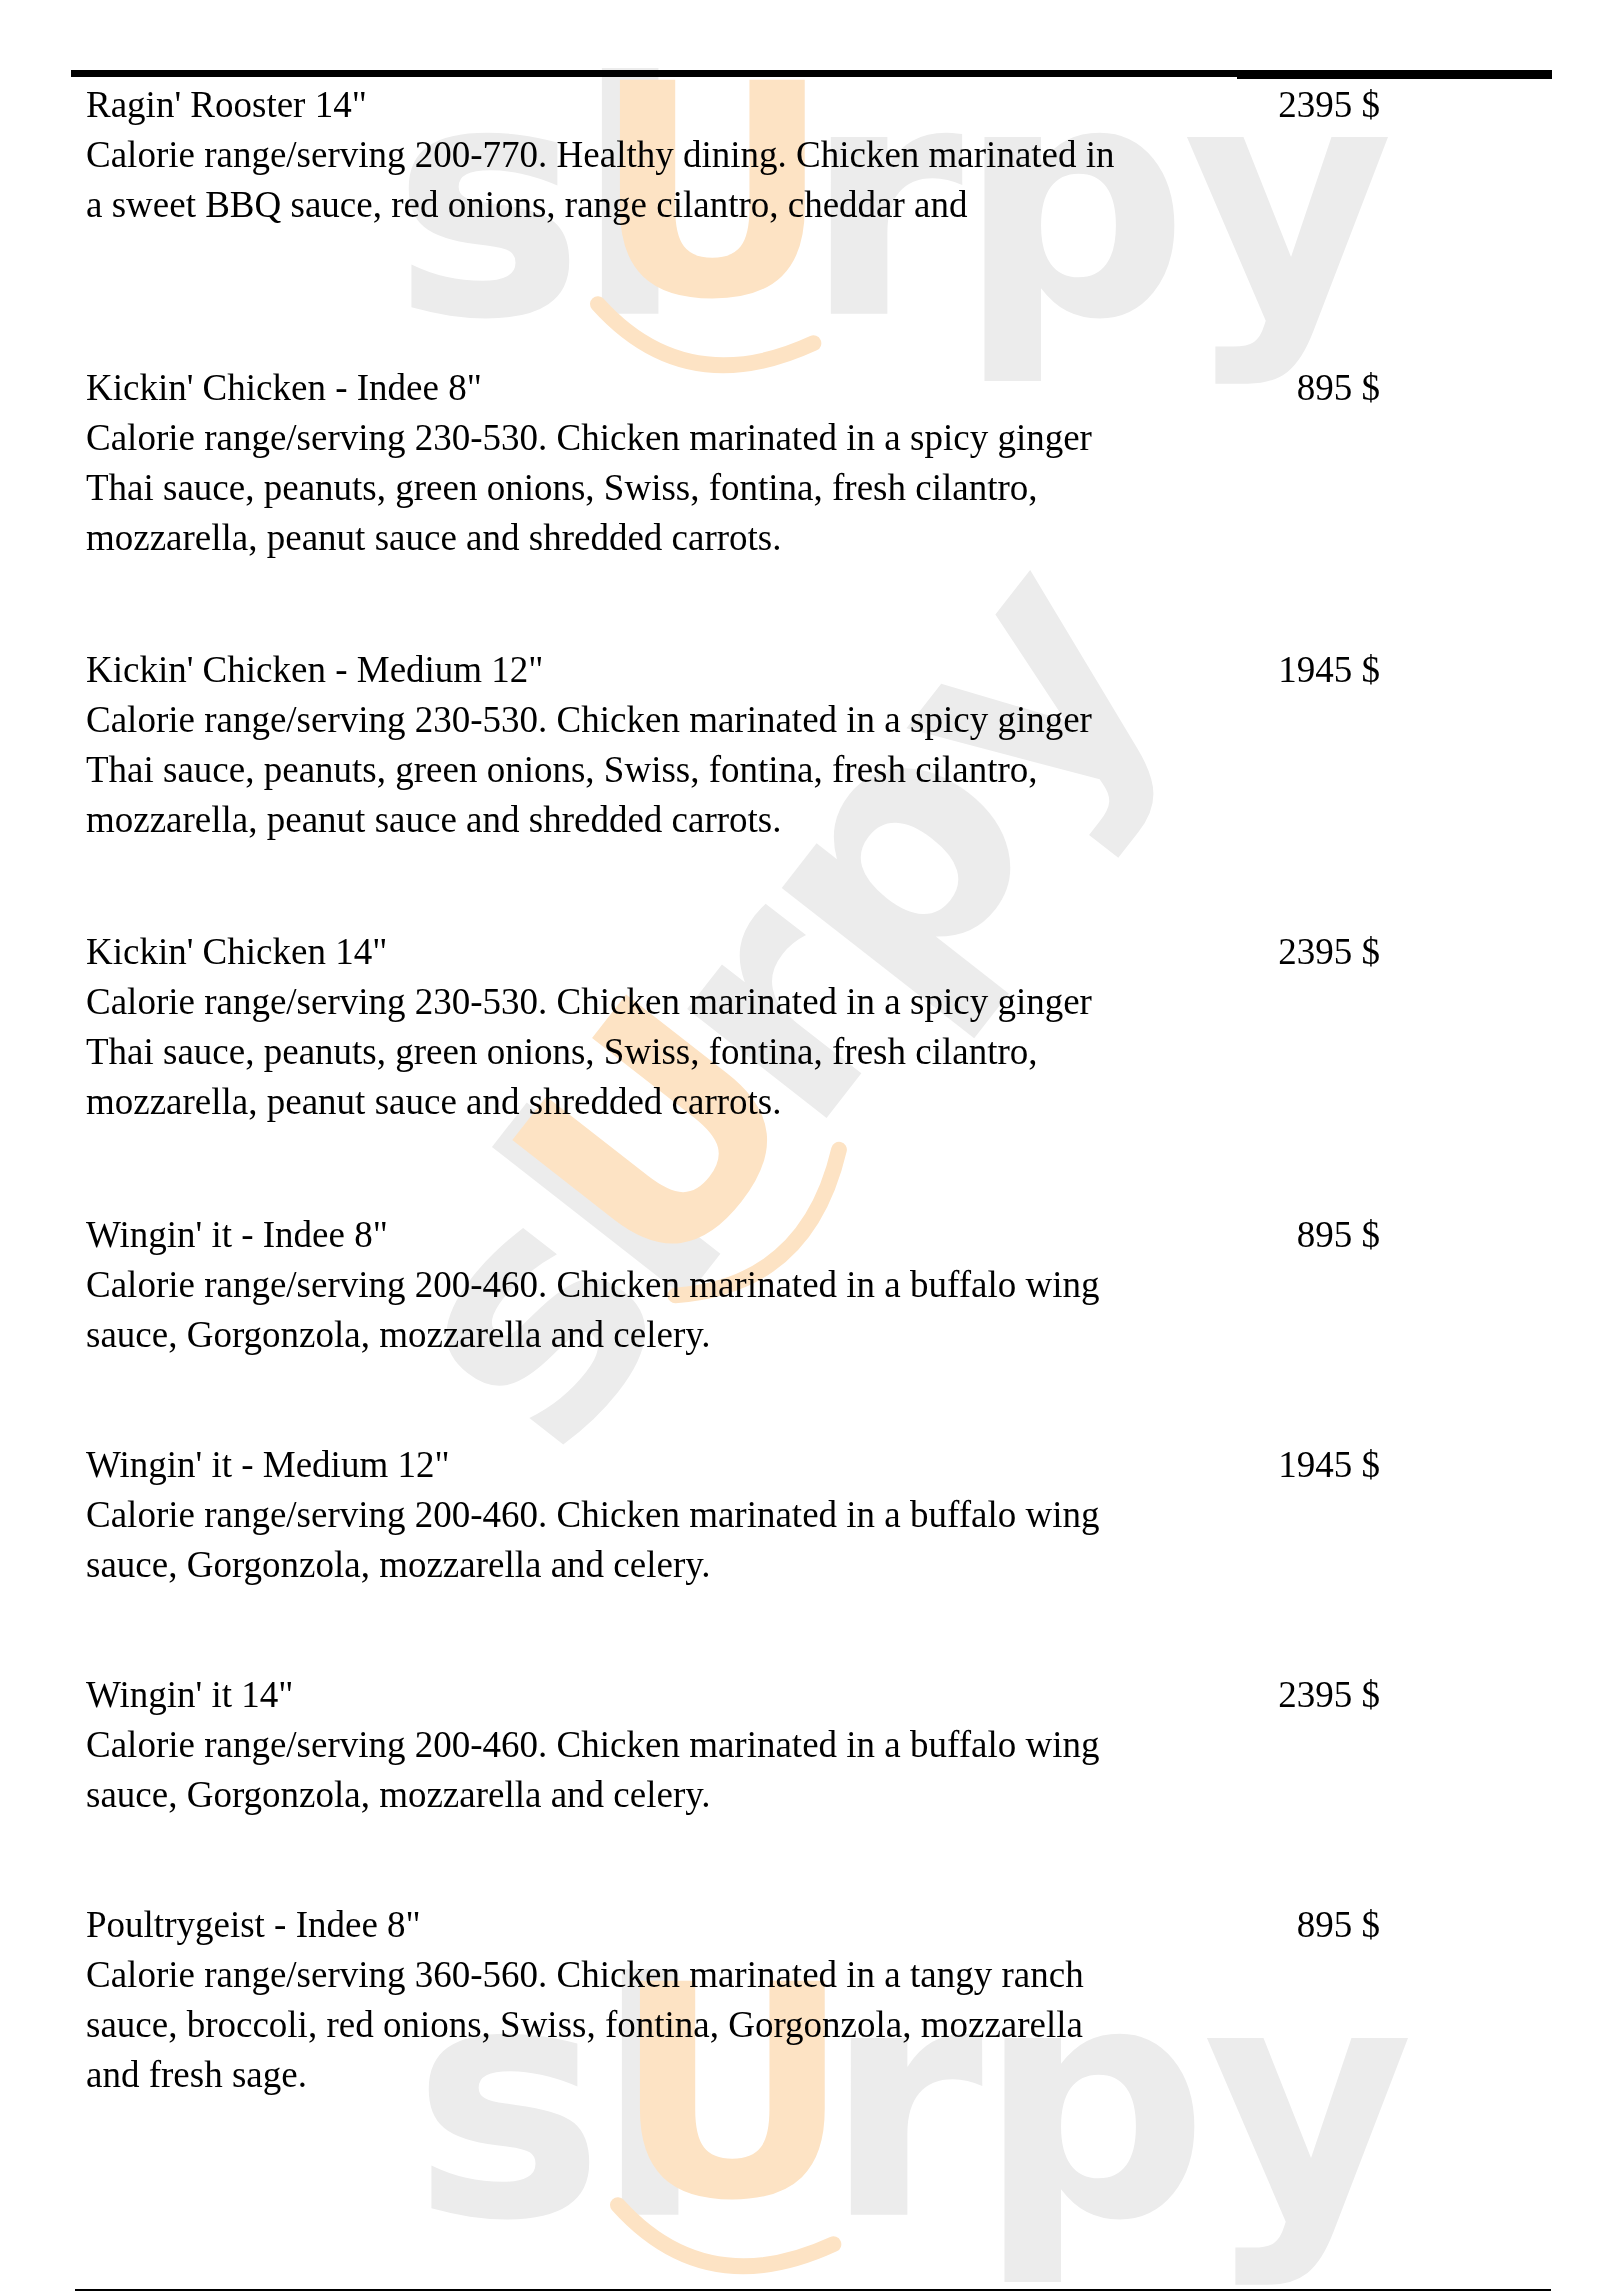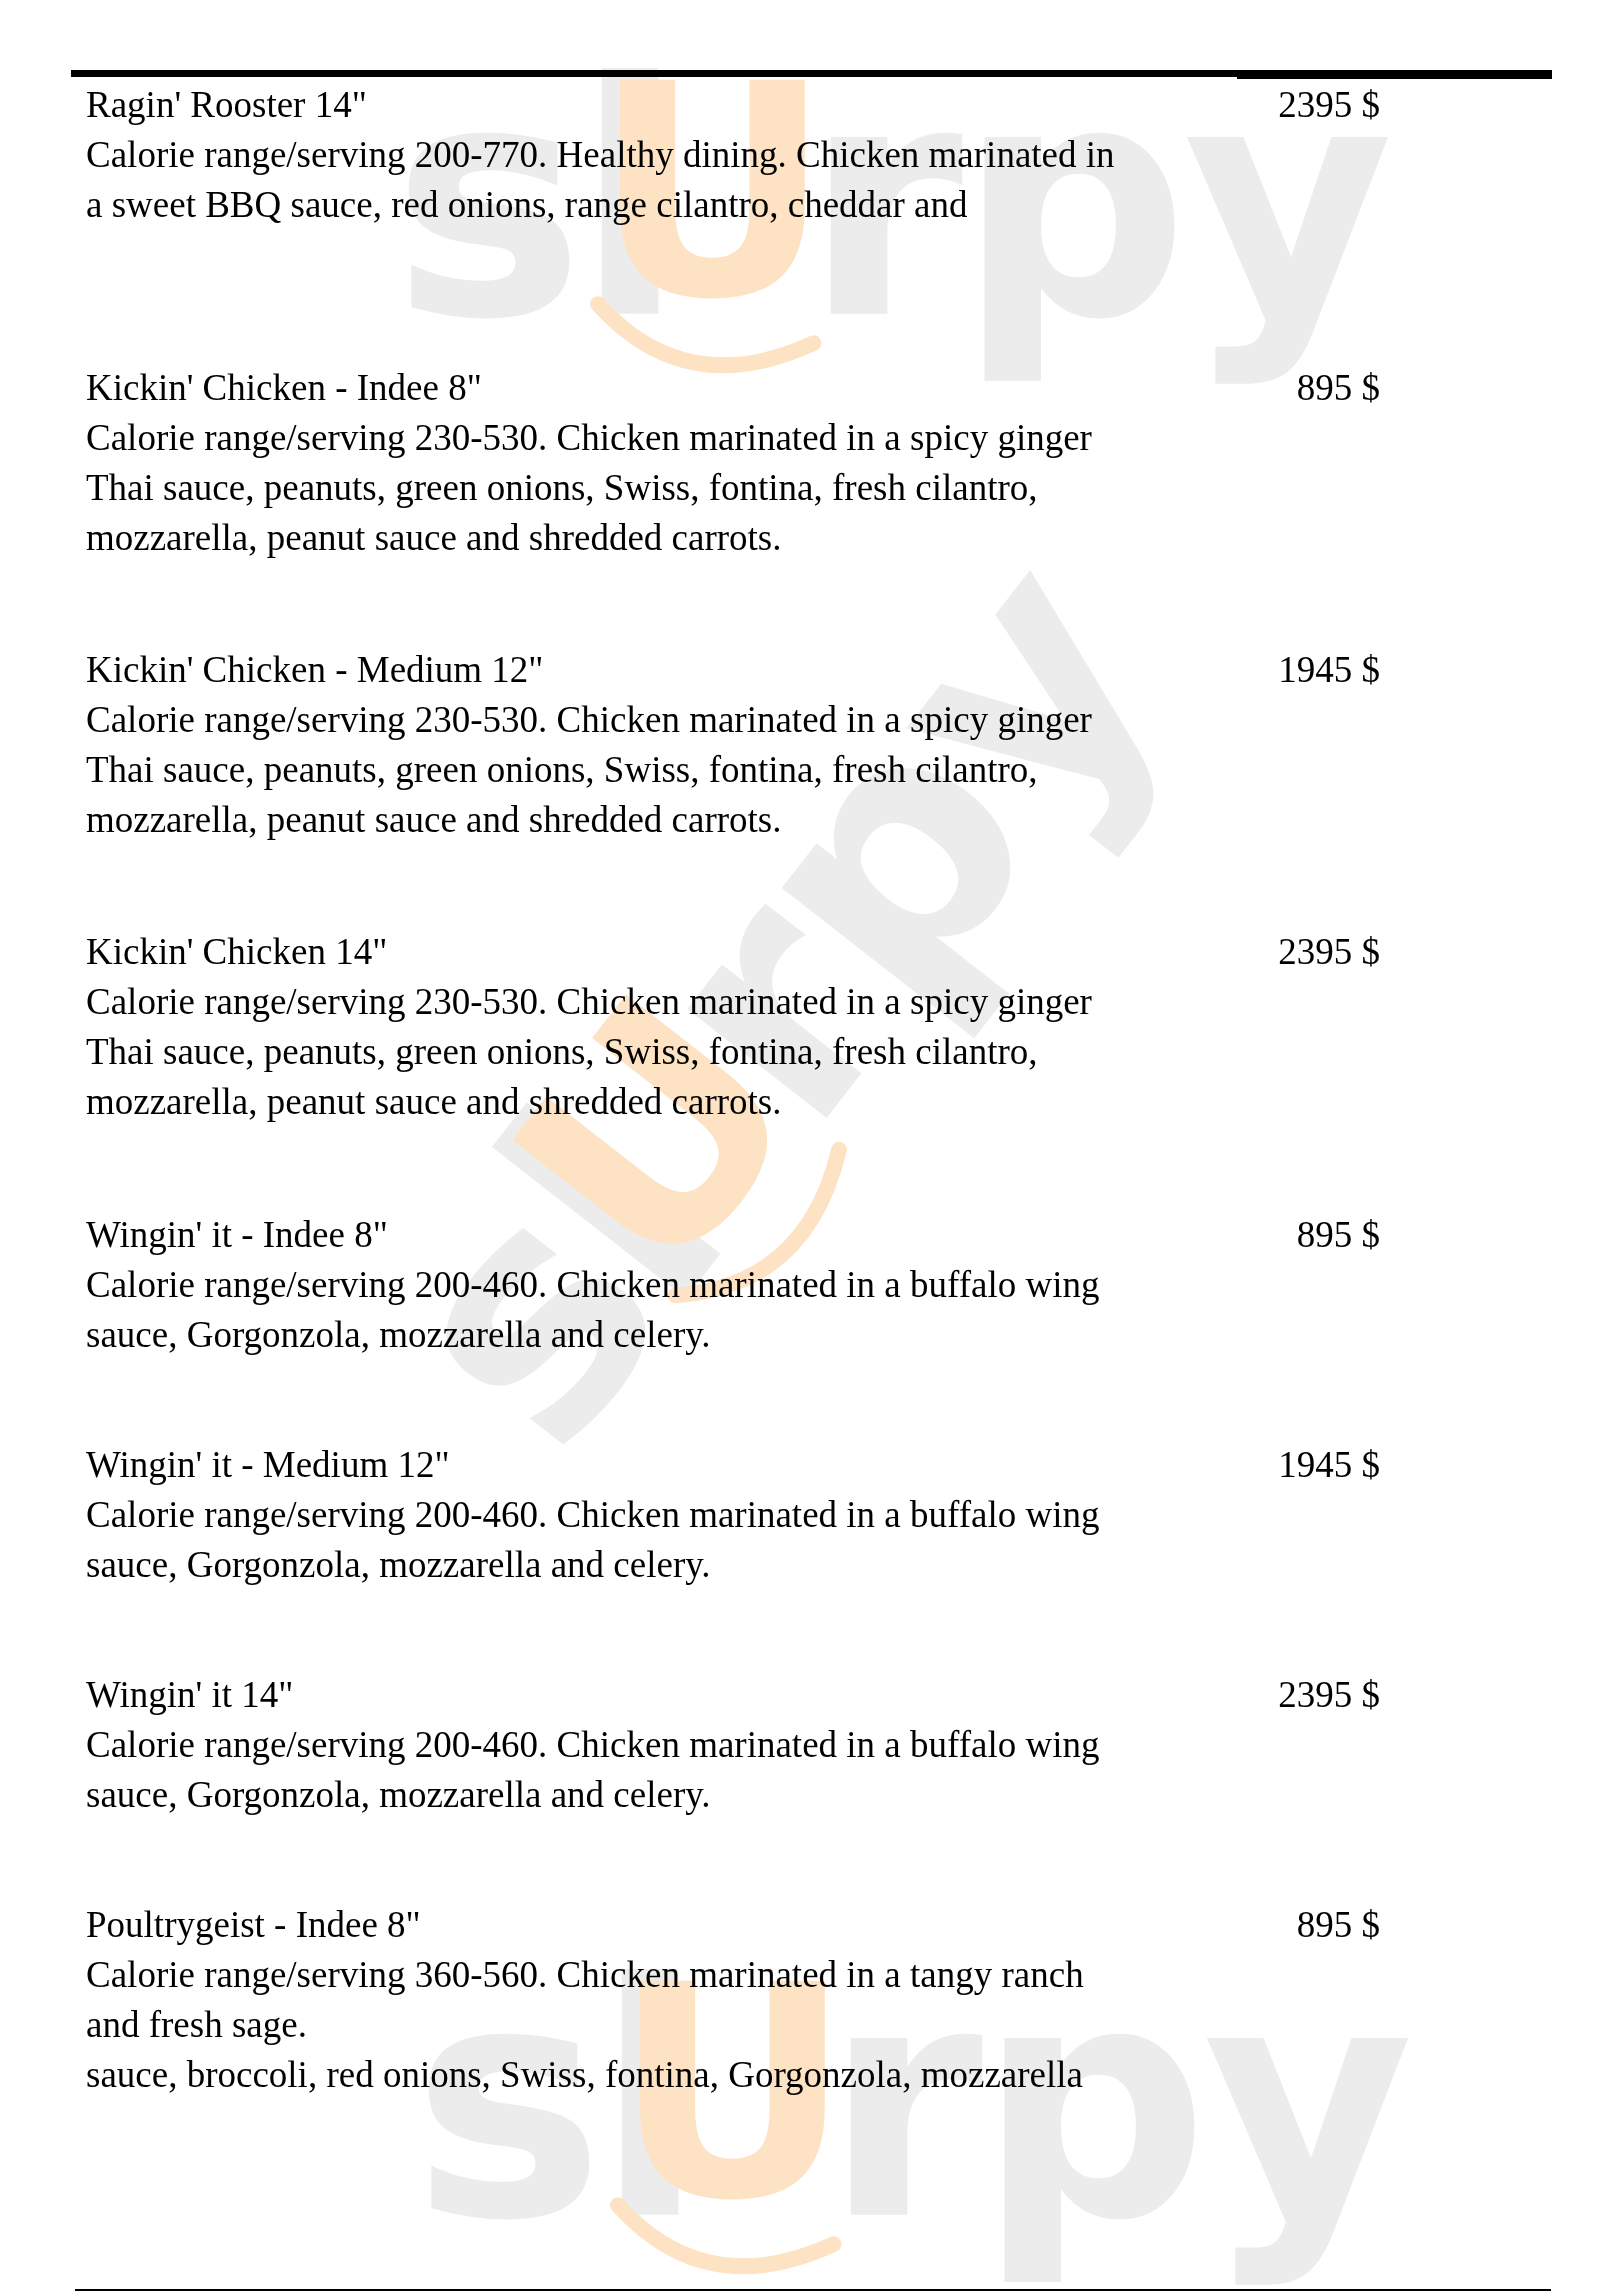--- a/index.html
+++ b/index.html
@@ -99,21 +99,21 @@
   <div class="item" style="top:1670px;">
     <div class="item-title">Wingin' it 14"</div>
     <div class="item-desc-line">Calorie range/serving 200-460. Chicken marinated in a buffalo wing</div>
     <div class="item-desc-line">sauce, Gorgonzola, mozzarella and celery.</div>
     <div class="item-price">2395 $</div>
   </div>
 
   <div class="item" style="top:1900px;">
     <div class="item-title">Poultrygeist - Indee 8"</div>
     <div class="item-desc-line">Calorie range/serving 360-560. Chicken marinated in a tangy ranch</div>
+    <div class="item-desc-line">sauce, broccoli, red onions, Swiss, fontina, Gorgonzola, mozzarella</div>
     <div class="item-desc-line">and fresh sage.</div>
-    <div class="item-desc-line">sauce, broccoli, red onions, Swiss, fontina, Gorgonzola, mozzarella</div>
     <div class="item-price">895 $</div>
   </div>
 
 </div>
 
 <div class="bottom-rule"></div>
 
 
 </body></html>

